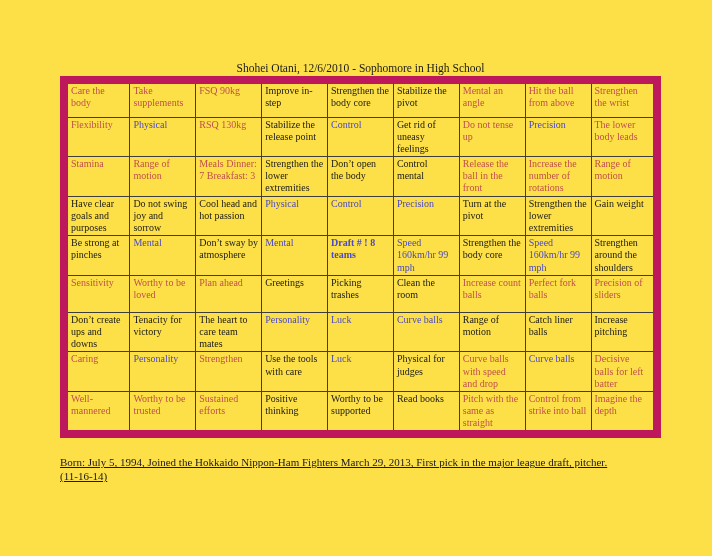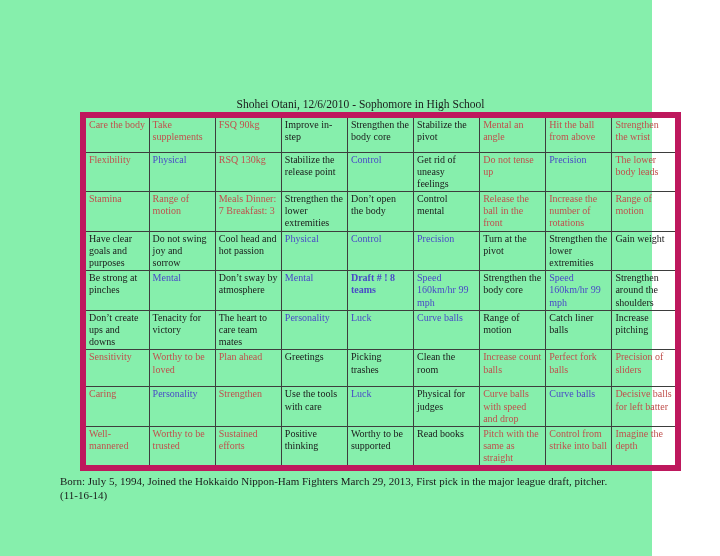--- a/index.html
+++ b/index.html
@@ -4,59 +4,60 @@
 <style>
   * { margin: 0; padding: 0; box-sizing: border-box; }
   html, body { background: #ffffff; }
   body {
     width: 720px; height: 556px;
     font-family: "Liberation Serif", "DejaVu Serif", serif;
     color: #1a1a1a;
     overflow: hidden;
   }
   .slide {
-    width: 652px; height: 556px;
-    padding-top: 98px;
-    background: #86efac;
+    width: 712px; height: 556px;
+    padding-top: 62px;
+    background: #fde047;
   }
   .slide-title {
     width: 601px;
     margin: 0 auto 1px 60px;
     text-align: center;
     font-size: 11.5px;
     line-height: 13px;
     color: #1a1a1a;
     white-space: nowrap;
   }
   table.goal-grid {
-    margin-left: 80px;
+    margin-left: 60px;
     width: 601px;
     border-collapse: collapse;
     table-layout: fixed;
-    border: 6px solid #be185d;
+    border: 8px solid #be185d;
   }
   table.goal-grid td {
     border: 1px solid #3d3d3d;
     vertical-align: top;
     padding: 1px 3px 1px 3px;
     height: 37px;
     font-size: 10px;
     line-height: 1.22;
     word-wrap: break-word;
   }
   .c-red   { color: #C0504D; }
   .c-blue  { color: #4949C7; }
   .c-black { color: #1a1a1a; }
   .bold    { font-weight: bold; }
   .footer {
-    margin: 4px 0 0 60px;
+    margin: 18px 0 0 60px;
     width: 604px;
     font-size: 11px;
     line-height: 13.5px;
     color: #1a1a1a;
+    text-decoration: underline;
   }
 </style>
 </head>
 <body>
 
 <div class="slide">
 
   <div class="slide-title">Shohei Otani, 12/6/2010 - Sophomore in High School</div>
 
   <table class="goal-grid">
@@ -110,40 +111,40 @@
           <td class="c-blue">Mental</td>
           <td class="c-black">Don’t sway by atmosphere</td>
           <td class="c-blue">Mental</td>
           <td class="c-blue bold">Draft # ! 8 teams</td>
           <td class="c-blue">Speed 160km/hr 99 mph</td>
           <td class="c-black">Strengthen the body core</td>
           <td class="c-blue">Speed 160km/hr 99 mph</td>
           <td class="c-black">Strengthen around the shoulders</td>
         </tr>
         <tr>
+          <td class="c-red">Sensitivity</td>
+          <td class="c-red">Worthy to be loved</td>
+          <td class="c-red">Plan ahead</td>
+          <td class="c-black">Greetings</td>
+          <td class="c-black">Picking trashes</td>
+          <td class="c-black">Clean the room</td>
+          <td class="c-red">Increase count balls</td>
+          <td class="c-red">Perfect fork balls</td>
+          <td class="c-red">Precision of sliders</td>
+        </tr>
+        <tr>
           <td class="c-black">Don’t create ups and downs</td>
           <td class="c-black">Tenacity for victory</td>
           <td class="c-black">The heart to care team mates</td>
           <td class="c-blue">Personality</td>
           <td class="c-blue">Luck</td>
           <td class="c-blue">Curve balls</td>
           <td class="c-black">Range of motion</td>
           <td class="c-black">Catch liner balls</td>
           <td class="c-black">Increase pitching</td>
-        </tr>
-        <tr>
-          <td class="c-red">Sensitivity</td>
-          <td class="c-red">Worthy to be loved</td>
-          <td class="c-red">Plan ahead</td>
-          <td class="c-black">Greetings</td>
-          <td class="c-black">Picking trashes</td>
-          <td class="c-black">Clean the room</td>
-          <td class="c-red">Increase count balls</td>
-          <td class="c-red">Perfect fork balls</td>
-          <td class="c-red">Precision of sliders</td>
         </tr>
         <tr>
           <td class="c-red">Caring</td>
           <td class="c-blue">Personality</td>
           <td class="c-red">Strengthen</td>
           <td class="c-black">Use the tools with care</td>
           <td class="c-blue">Luck</td>
           <td class="c-black">Physical for judges</td>
           <td class="c-red">Curve balls with speed and drop</td>
           <td class="c-blue">Curve balls</td>

